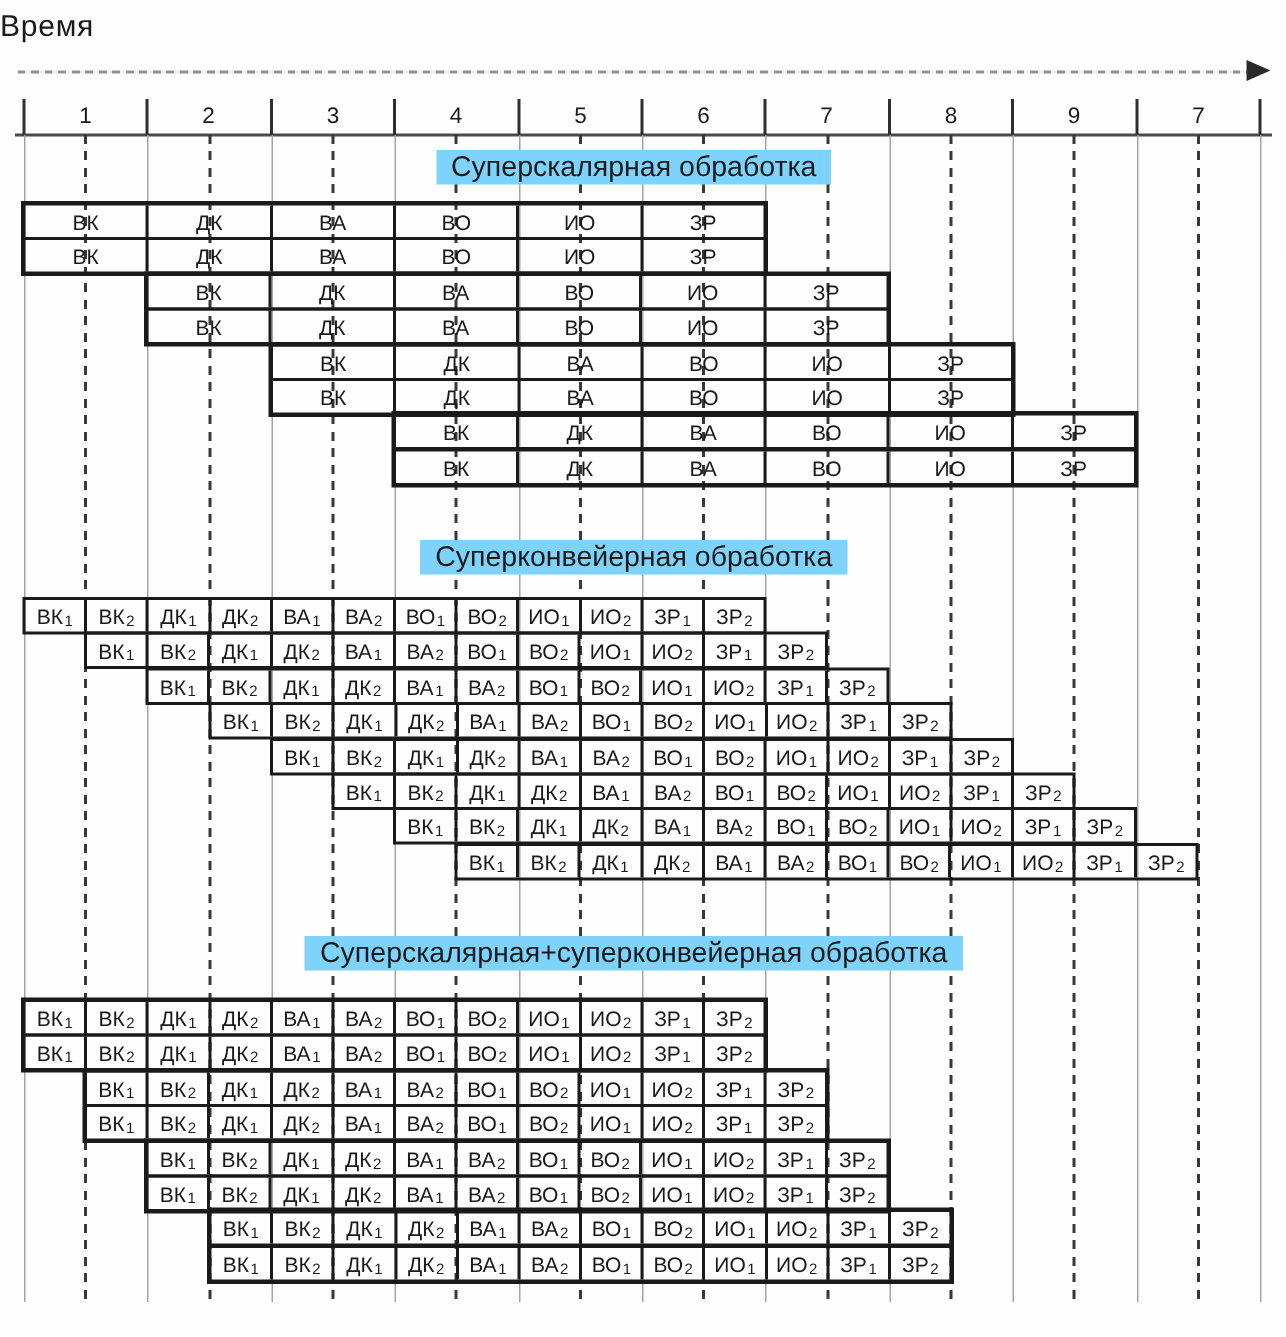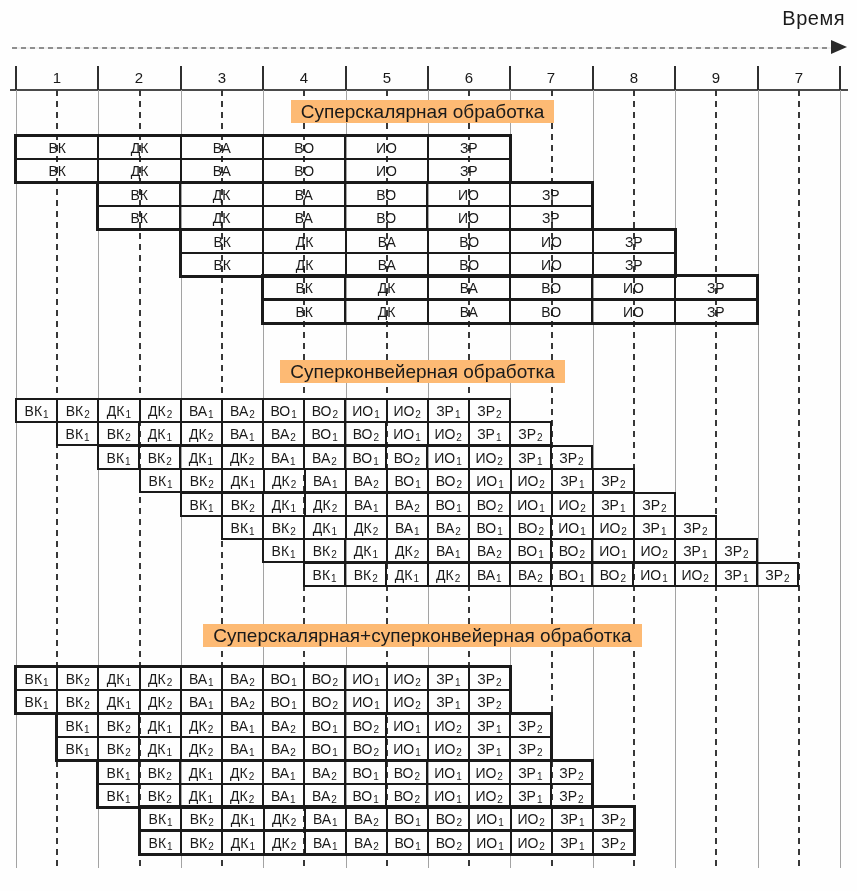--- a/index.html
+++ b/index.html
@@ -1,34 +1,34 @@
 <!DOCTYPE html>
 <html style="--ink: #1a1a1a;"><head>
 <meta charset="utf-8">
 <style>
   html,body{margin:0;padding:0;background:#fff;}
   *{box-sizing:border-box;}
   #figure{
     position:relative;width:857px;height:891px;background:#fefefe;
     font-family:"Liberation Sans",sans-serif;color:var(--ink,#1a1a1a);overflow:hidden;
   }
-  #time-label{position:absolute;top:7px;left:0;width:845px;text-align:right;
+  #time-label{position:absolute;top:7px;left:0;width:845px;text-align:left;
     font-size:20px;letter-spacing:.5px;}
   #arrow-line{position:absolute;top:47px;left:12px;width:820px;height:1.5px;
     background:repeating-linear-gradient(to right,#8f8f8f 0 5px,rgba(143,143,143,.12) 5px 9px);}
   #arrow-head{position:absolute;top:40px;left:831px;width:0;height:0;
     border-left:16px solid #2a2a2a;border-top:7px solid transparent;border-bottom:7px solid transparent;}
   .tick{position:absolute;width:2px;background:#2f2f2f;}
   .num{position:absolute;text-align:center;font-size:15px;color:#191919;}
   #baseline{position:absolute;height:2px;background:#4a4a4a;}
   .vsolid{position:absolute;width:1px;background:#a3a3a3;}
   .vdash{position:absolute;width:2px;
     background:repeating-linear-gradient(to bottom,#383838 0 6px,transparent 6px 11px);}
   .sec-title{position:absolute;left:0;width:845px;text-align:center;z-index:6;font-size:19px;}
-  .sec-title span{background:#fdba74;padding:0 10px;display:inline-block;line-height:23px;}
+  .sec-title span{background:#7dd3fc;padding:0 10px;display:inline-block;line-height:23px;}
   .prow{position:absolute;display:flex;border:2px solid var(--ink,#1a1a1a);z-index:3;background:transparent;}
   .cell{flex:1 1 0;display:flex;align-items:center;justify-content:center;
     font-size:14px;line-height:1;white-space:nowrap;}
   .cell + .cell{border-left:2px solid var(--ink,#1a1a1a);}
   .cell .sb{font-size:10px;position:relative;top:4px;margin-left:1px;}
   .pair{position:absolute;border:2px solid var(--ink,#1a1a1a);z-index:4;pointer-events:none;background:transparent;}
 </style>
 </head>
 <body>
 

